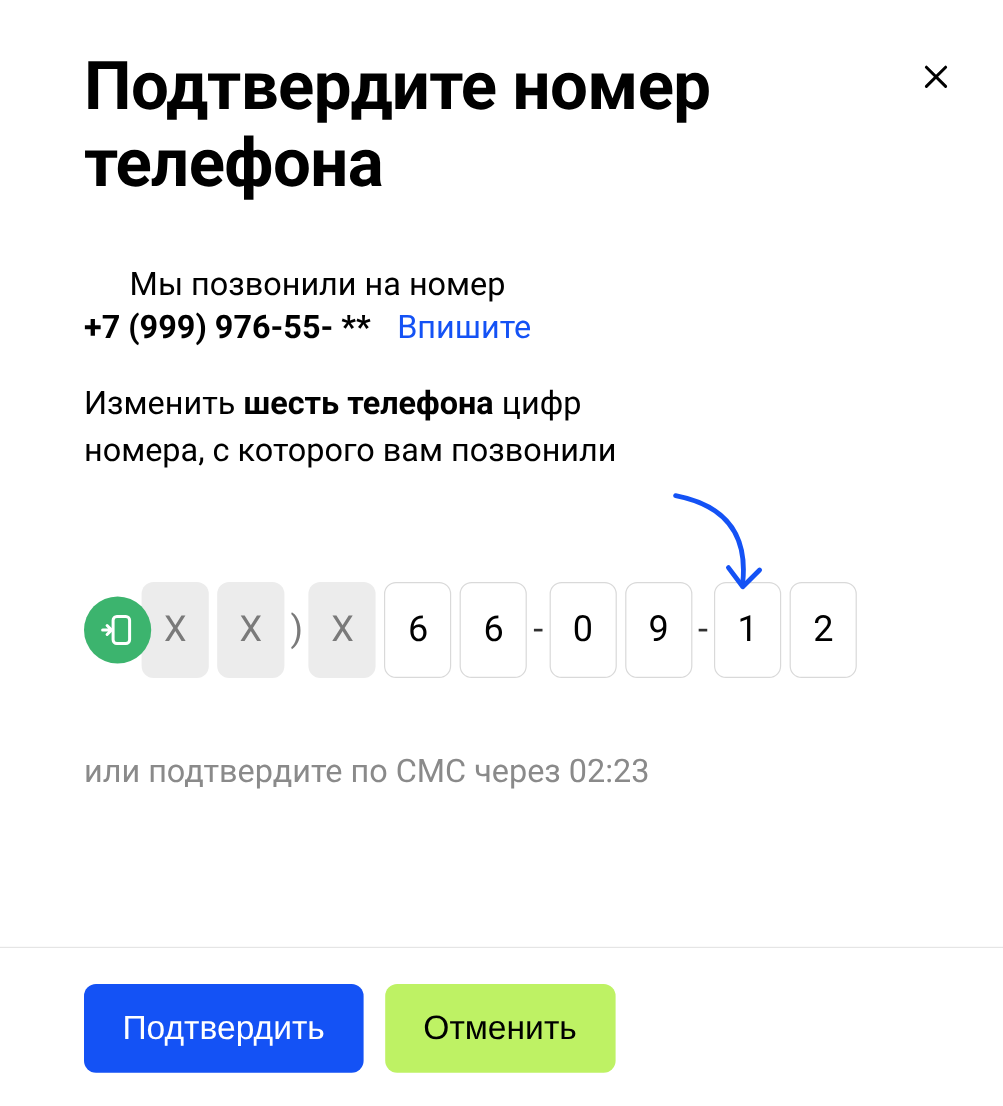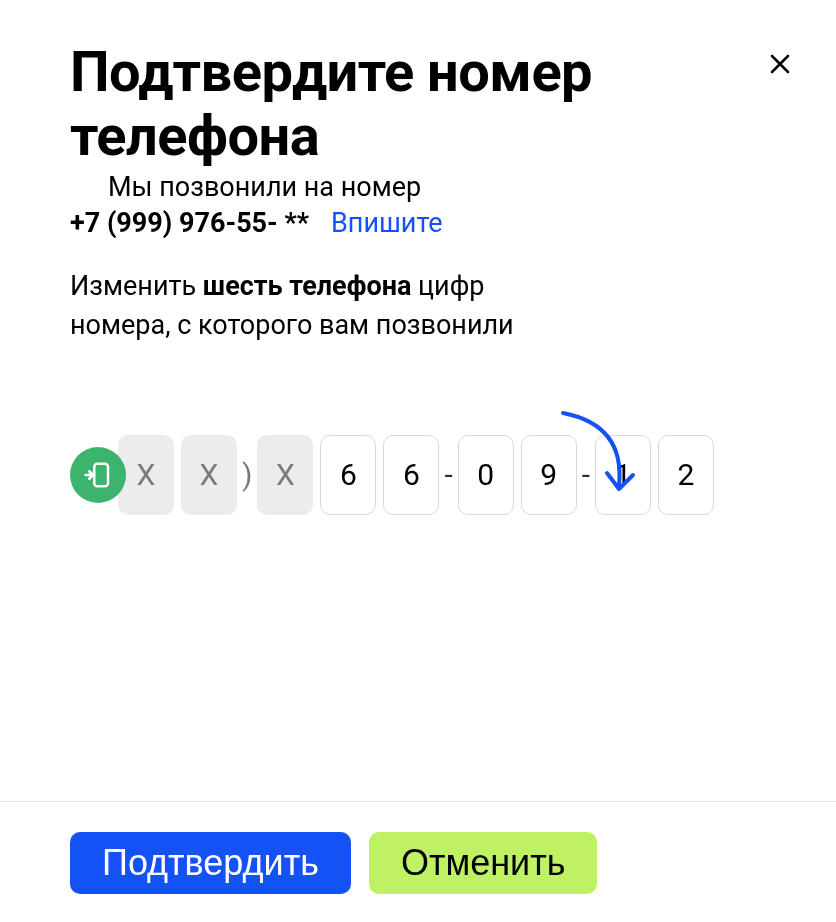--- a/index.html
+++ b/index.html
@@ -33,20 +33,21 @@
       width: 24px;
       height: 24px;
       stroke: #000;
       stroke-width: 2.5;
     }
     .title {
       font-size: 56px;
       font-weight: 700;
       line-height: 1.15;
       color: #000;
+      margin-bottom: 50px;
       letter-spacing: -0.5px;
     }
     .info-line {
       font-size: 27px;
       color: #000;
       line-height: 1.4;
       margin-left: 38px;
     }
     .phone-row {
       display: flex;
@@ -160,23 +161,23 @@
       position: absolute;
       bottom: 28px;
       left: 0;
       right: 0;
       border-top: 1px solid #e5e5e5;
       padding: 30px 70px 0 70px;
       display: flex;
       gap: 18px;
     }
     .btn {
-      height: 62px;
+      height: 74px;
       border-radius: 10px;
-      font-size: 36px;
+      font-size: 28px;
       font-weight: 400;
       border: none;
       cursor: pointer;
       display: flex;
       align-items: center;
       justify-content: center;
       padding: 0 32px;
     }
     .btn-primary {
       background: #1452f5;
@@ -244,18 +245,21 @@
       </div>
     <div class="sep-dash">-</div>
     <div class="digit-box input">
         <input type="text" maxlength="1" value="1" style="">
       </div>
     <div class="digit-box input">
         <input type="text" maxlength="1" value="2" style="">
       </div>
   </div>
 
+  <div class="sms-text">
+    <span>или подтвердите по СМС через </span><span>02:23</span>
+  </div>
 </div>
 
 <div class="footer">
   <button class="btn btn-primary">Подтвердить</button>
   <button class="btn btn-secondary">Отменить</button>
 </div>
 
 </body></html>

